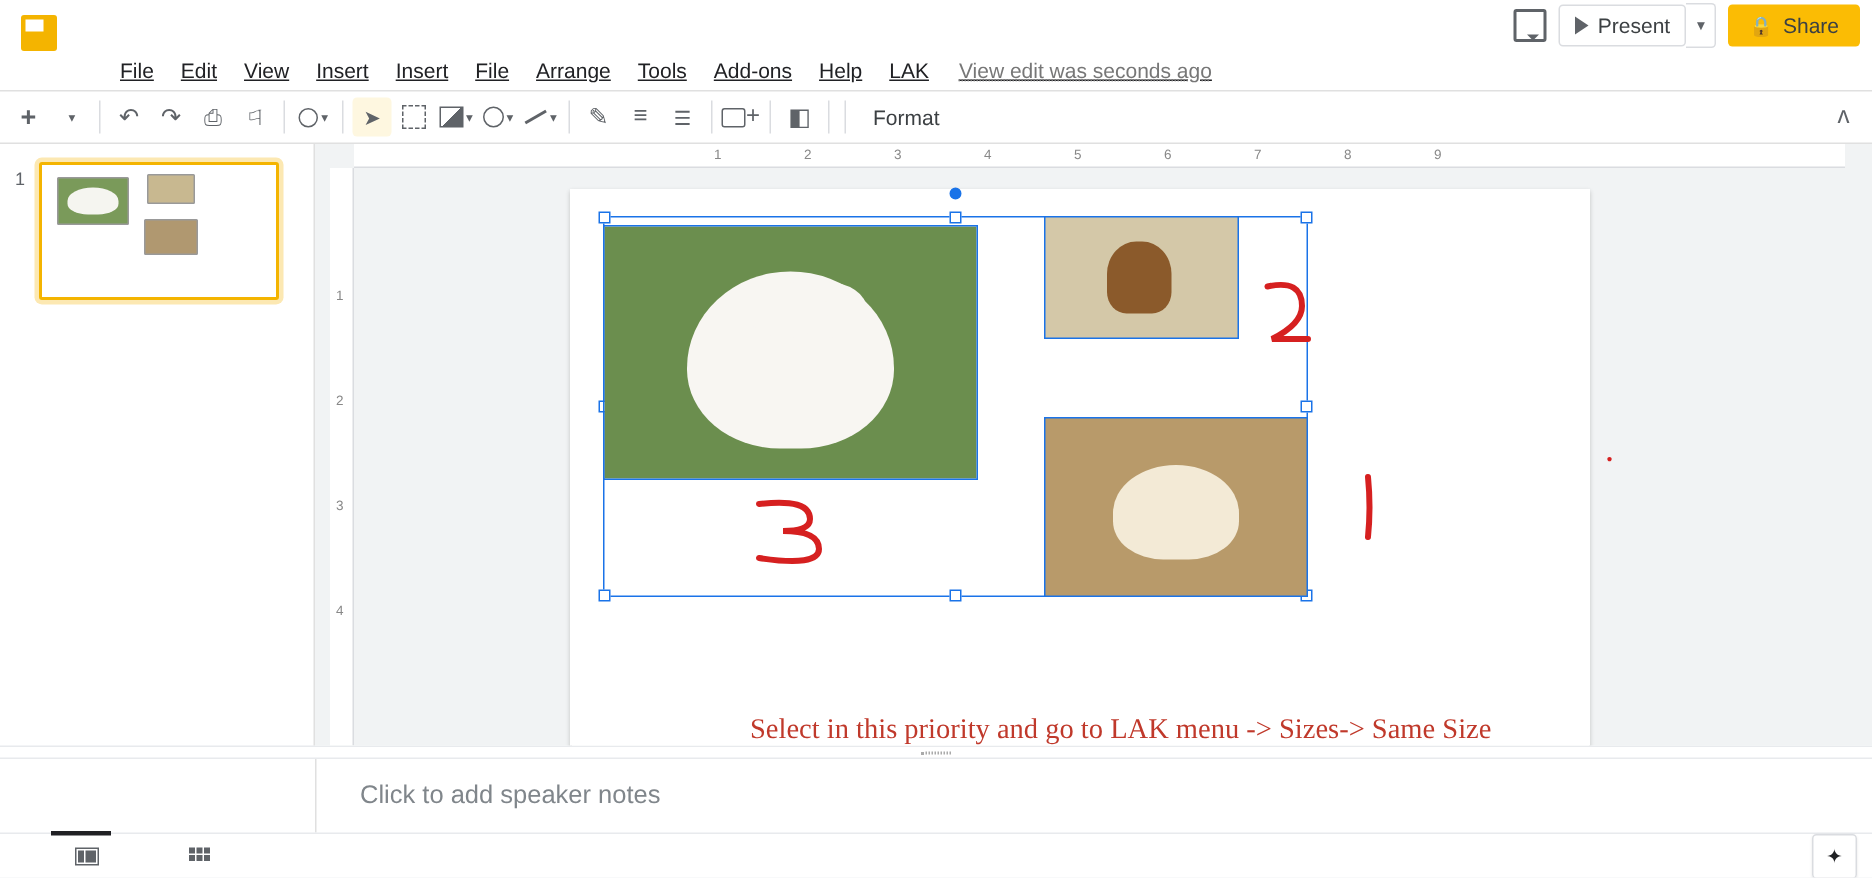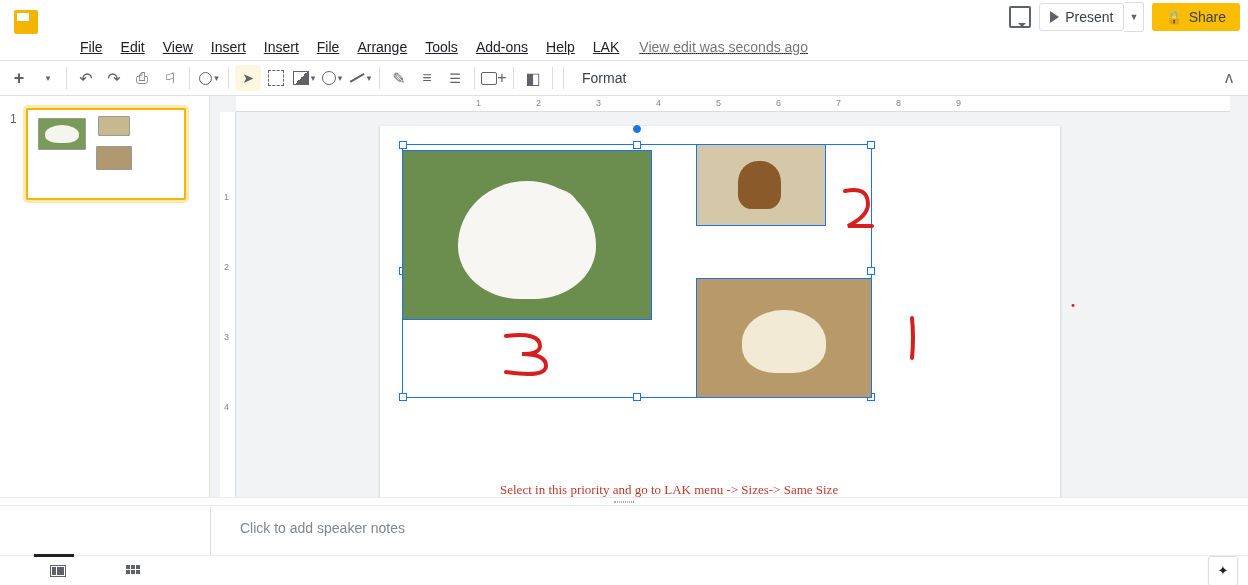--- a/index.html
+++ b/index.html
@@ -66,28 +66,28 @@
   .img-white { background: linear-gradient(#6b8e4e 0%, #6b8e4e 100%); }
   .img-white::before { content:""; position:absolute; left:22%; top:18%; width:56%; height:70%; background:#f8f6f2; border-radius:50% 50% 45% 45% / 55% 55% 45% 45%; }
   .img-white::after { content:""; position:absolute; left:38%; top:22%; width:22%; height:22%; background:#f8f6f2; border-radius:50%; box-shadow: 26px 0 0 #f8f6f2; }
   .img-shep { background:#d4c8a8; }
   .img-shep::before{content:"";position:absolute;left:32%;top:20%;width:34%;height:60%;background:#8b5a2b;border-radius:45% 45% 30% 30%;}
   .img-pup { background:#b89a6a; }
   .img-pup::before{content:"";position:absolute;left:26%;top:26%;width:48%;height:54%;background:#f3ead6;border-radius:50% 50% 40% 40%;}
 
   .anno { position:absolute; color:#d62020; font-size:30px; font-family: 'Segoe Script', cursive; font-weight:bold; }
   .anno svg { overflow:visible; }
-  .instr { position:absolute; left:120px; bottom:18px; color:#c0392b; font-family: Georgia, serif; font-size:13px; }
+  .instr { position:absolute; left:120px; bottom:18px; color:#c0392b; font-family: Georgia, serif; font-size:19px; }
 
   .scroll-track-v { position:absolute; right:2px; top:20px; bottom:4px; width:12px; }
 
   
   .notes-drag { height:8px; display:flex; align-items:center; justify-content:center; background:#fff; border-top:1px solid #e8eaed; }
   .notes-drag .dots { width:20px; height:2px; border-top:1px dotted #aaa; border-bottom:1px dotted #aaa; }
-  .notes { height:50px; border-top:1px solid #e8eaed; padding:14px 20px 14px 240px; position:relative; color:#80868b; font-size:14px; }
+  .notes { height:50px; border-top:1px solid #e8eaed; padding:14px 20px 14px 240px; position:relative; color:#80868b; font-size:17px; }
   .notes::before{content:"";position:absolute;left:0;top:0;bottom:0;width:210px;border-right:1px solid #e0e0e0;}
 
   
   .bottom { height:30px; border-top:1px solid #e8eaed; display:flex; align-items:center; padding:0 10px; }
   .bottom-left { width:210px; display:flex; gap:60px; padding-left:40px; }
   .view-ic { width:16px; height:12px; border:1.5px solid #5f6368; }
   .view-grid { display:grid; grid-template-columns:repeat(3,4px); grid-template-rows:repeat(2,4px); gap:1px; }
   .view-grid span{background:#5f6368;}
   .explore { margin-left:auto; width:30px; height:30px; border:1px solid #dadce0; border-radius:3px; display:flex; align-items:center; justify-content:center; box-shadow:0 1px 2px rgba(0,0,0,.1); }
   .under { width:40px; height:3px; background:#202124; position:absolute; left:34px; top:-2px;}

